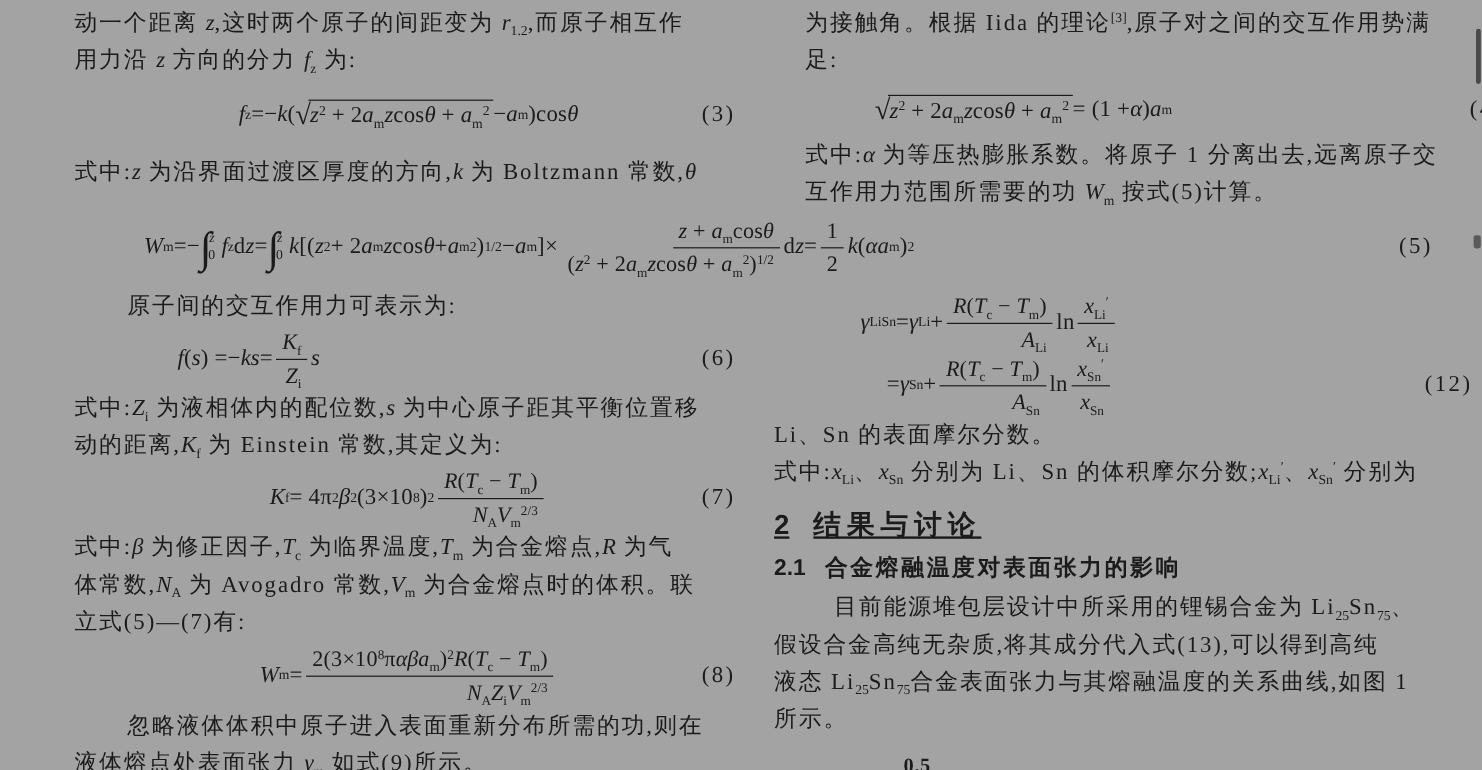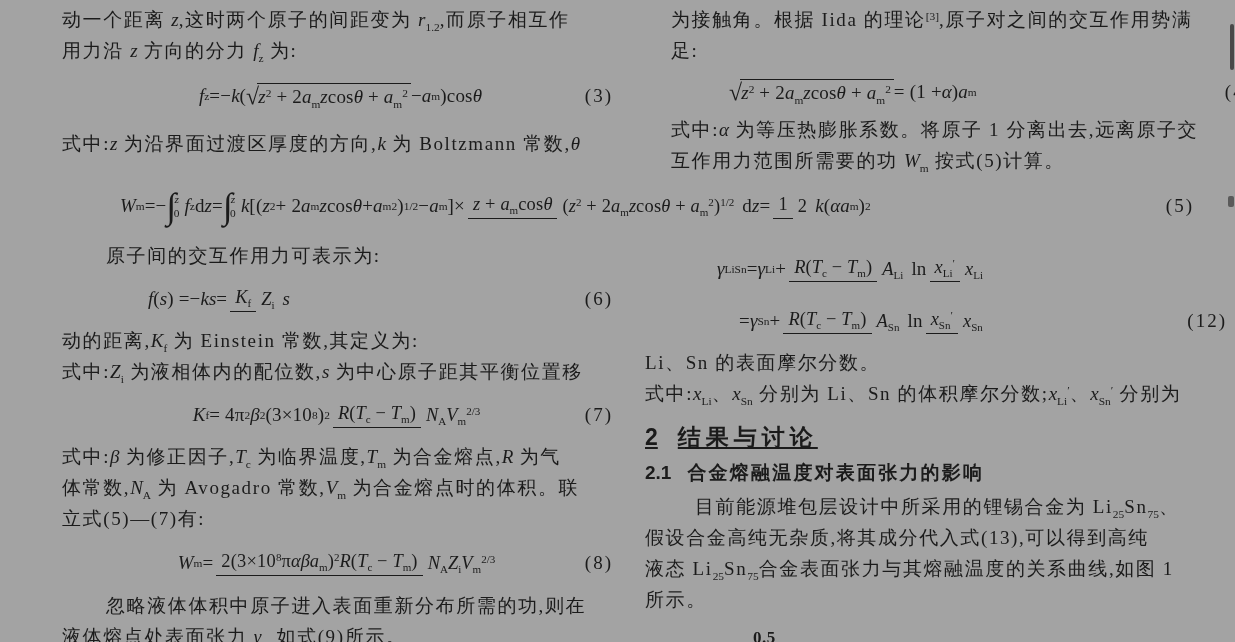--- a/index.html
+++ b/index.html
@@ -11,21 +11,21 @@
   .indent{padding-left:44px;}
   .indent-r{padding-left:50px;}
   i{font-style:italic;letter-spacing:0;}
   sub,sup{font-size:0.6em;letter-spacing:0;line-height:0;}
   sub{vertical-align:-0.4em;}
   sup{vertical-align:0.55em;}
   
   .eqrow{position:relative;display:flex;align-items:center;line-height:1.2;letter-spacing:0.2px;white-space:nowrap;}
   .eqnum{position:absolute;right:6px;letter-spacing:2px;}
   .eqbody{display:inline-flex;align-items:center;}
-  .frac{display:inline-flex;text-align:center;vertical-align:middle;margin:0 3px;font-size:0.97em;}
+  .frac{display:inline-flex;flex-direction:column;text-align:center;vertical-align:middle;margin:0 3px;font-size:0.97em;align-items:flex-end;}
   .fn{display:block;padding:0 5px 2px;border-bottom:1.5px solid #1b1b1b;}
   .fd{display:block;padding:2px 5px 0;}
   .ovl{border-top:1.5px solid #1b1b1b;padding:2px 3px 0 1px;}
   .rt{font-size:1.25em;margin-right:-2px;}
   .int{font-size:1.9em;line-height:0.85;font-style:normal;}
   .ilim{display:inline-flex;flex-direction:column;font-size:0.6em;line-height:1.25;vertical-align:middle;text-align:center;margin:0 5px 0 -3px;}
   
   .lt{position:absolute;left:62px;top:4px;width:557px;}
   .rt-col{position:absolute;left:645px;top:4px;width:588px;margin-left:26px;}
   .eq5row{position:absolute;left:62px;top:178px;width:1168px;height:56px;display:flex;align-items:center;padding-left:58px;box-sizing:border-box;}
@@ -95,22 +95,22 @@
 
   <div class="lb">
     <div class="line indent">原子间的交互作用力可表示为:</div>
     <div class="eqrow eq6">
       <span class="eqbody"><i>f</i>(<i>s</i>) =− <i>ks</i> = <span class="frac">
             <span class="fn"><i>K</i><sub>f</sub></span>
             <span class="fd"><i>Z</i><sub>i</sub></span>
           </span><i>s</i></span>
       <span class="eqnum">(6)</span>
     </div>
+    <div class="line">式中:<i>Z</i><sub>i</sub> 为液相体内的配位数,<i>s</i> 为中心原子距其平衡位置移</div>
     <div class="line">动的距离,<i>K</i><sub>f</sub> 为 Einstein 常数,其定义为:</div>
-    <div class="line">式中:<i>Z</i><sub>i</sub> 为液相体内的配位数,<i>s</i> 为中心原子距其平衡位置移</div>
     <div class="eqrow eq7">
       <span class="eqbody"><i>K</i><sub>f</sub> = 4π<sup>2</sup><i>β</i><sup>2</sup>(3×10<sup>8</sup>)<sup>2</sup> <span class="frac">
             <span class="fn"><i>R</i>(<i>T</i><sub>c</sub> − <i>T</i><sub>m</sub>)</span>
             <span class="fd"><i>N</i><sub>A</sub><i>V</i><sub>m</sub><sup>2/3</sup></span>
           </span></span>
       <span class="eqnum">(7)</span>
     </div>
     <div class="line">式中:<i>β</i> 为修正因子,<i>T</i><sub>c</sub> 为临界温度,<i>T</i><sub>m</sub> 为合金熔点,<i>R</i> 为气</div>
     <div class="line">体常数,<i>N</i><sub>A</sub> 为 Avogadro 常数,<i>V</i><sub>m</sub> 为合金熔点时的体积。联</div>
     <div class="line">立式(5)—(7)有:</div>

